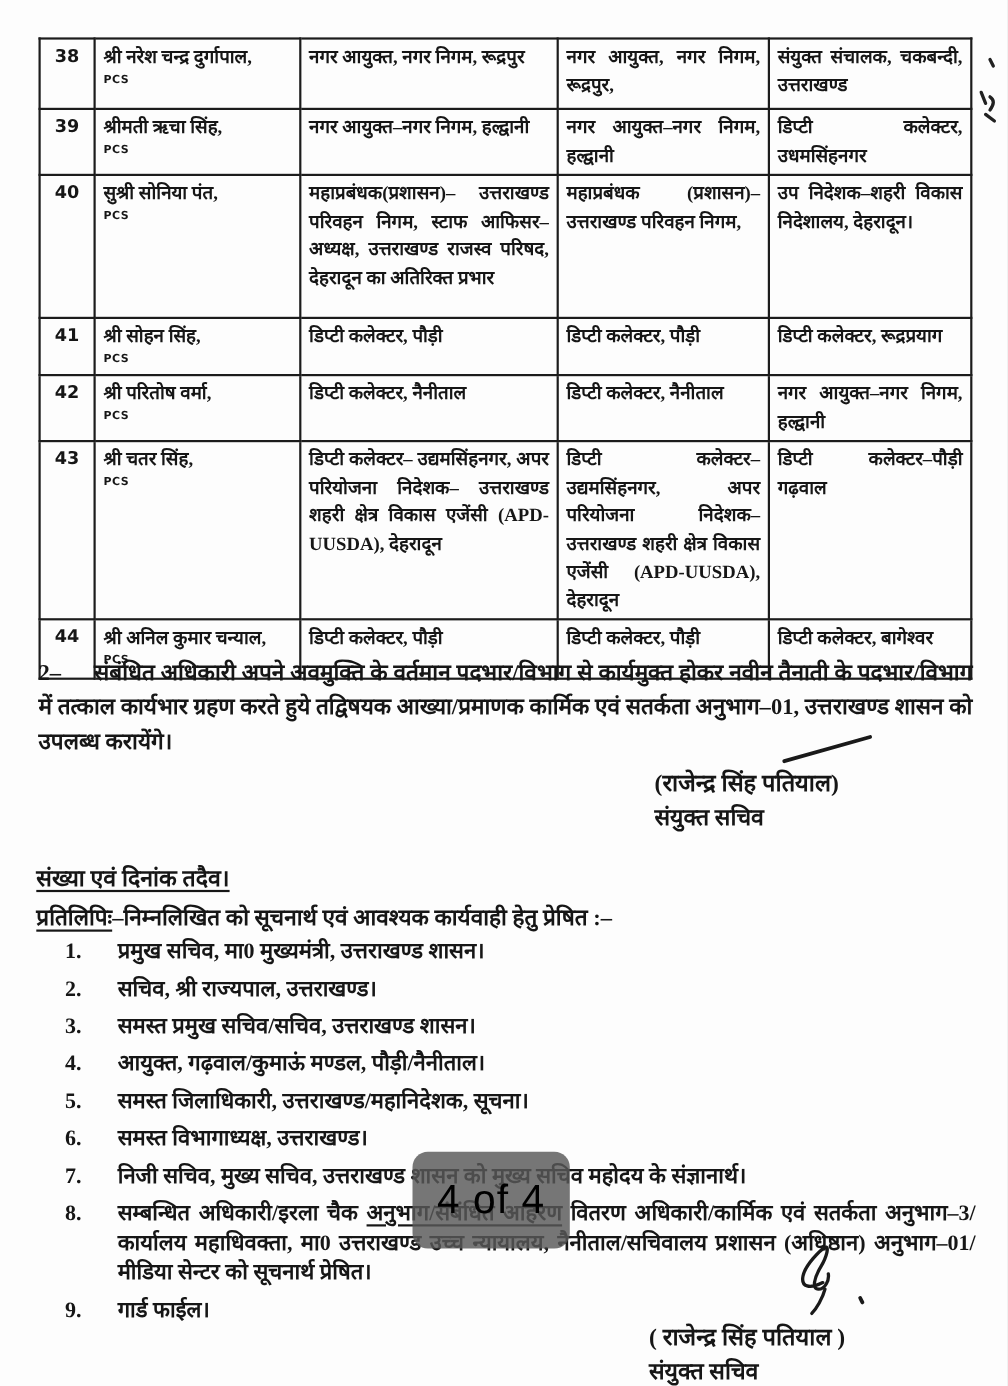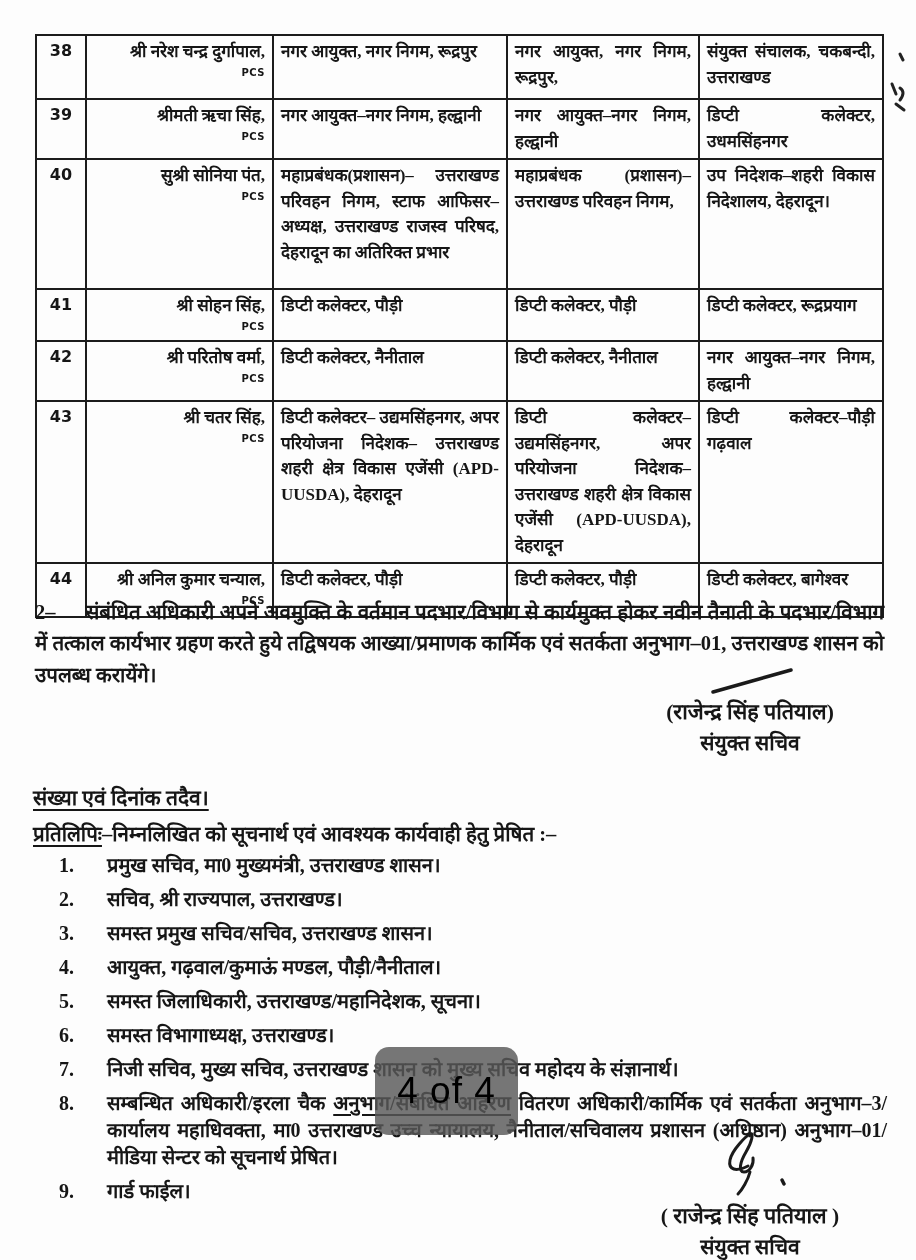--- a/index.html
+++ b/index.html
@@ -12,30 +12,30 @@
   .doc-table{
     position:absolute;left:35px;top:34px;width:847px;
     border-collapse:collapse;table-layout:fixed;
     font-size:17px;line-height:1.5;
   }
   .doc-table td{
     border:2px solid #1c1c1c;vertical-align:top;
     padding:3px 7px 4px 7px;
   }
   .c-sn{text-align:center;font-family:"DejaVu Sans",sans-serif;font-size:16px;}
-  .c-name{text-align:right;}
+  .c-name{text-align:left;}
   .c-name .cadre{font-family:"DejaVu Sans",sans-serif;font-size:10px;letter-spacing:.5px;}
   .c-just{text-align:justify;border-radius:12px;}
   
   .para2{
     position:absolute;left:35px;top:597px;width:849px;
     font-size:20.5px;line-height:1.53;text-align:justify;
   }
   .para2 .pnum{padding-right:30px;}
-  .sig{position:absolute;text-align:center;}
+  .sig{position:absolute;text-align:left;}
   .sig .sig-name{font-size:21.5px;white-space:nowrap;}
   .sig .sig-title{font-size:21px;margin-top:3px;}
   .sig-top{left:595px;top:664px;width:310px;}
   .sig-bottom{left:590px;top:1128px;width:320px;}
   .stroke-svg{display:block;margin:0 auto;}
   .refline{
     position:absolute;left:33px;top:783px;font-size:21px;
     text-decoration:underline;text-underline-offset:4px;
   }
   .copyhead{position:absolute;left:33px;top:819px;font-size:20.5px;width:860px;}

